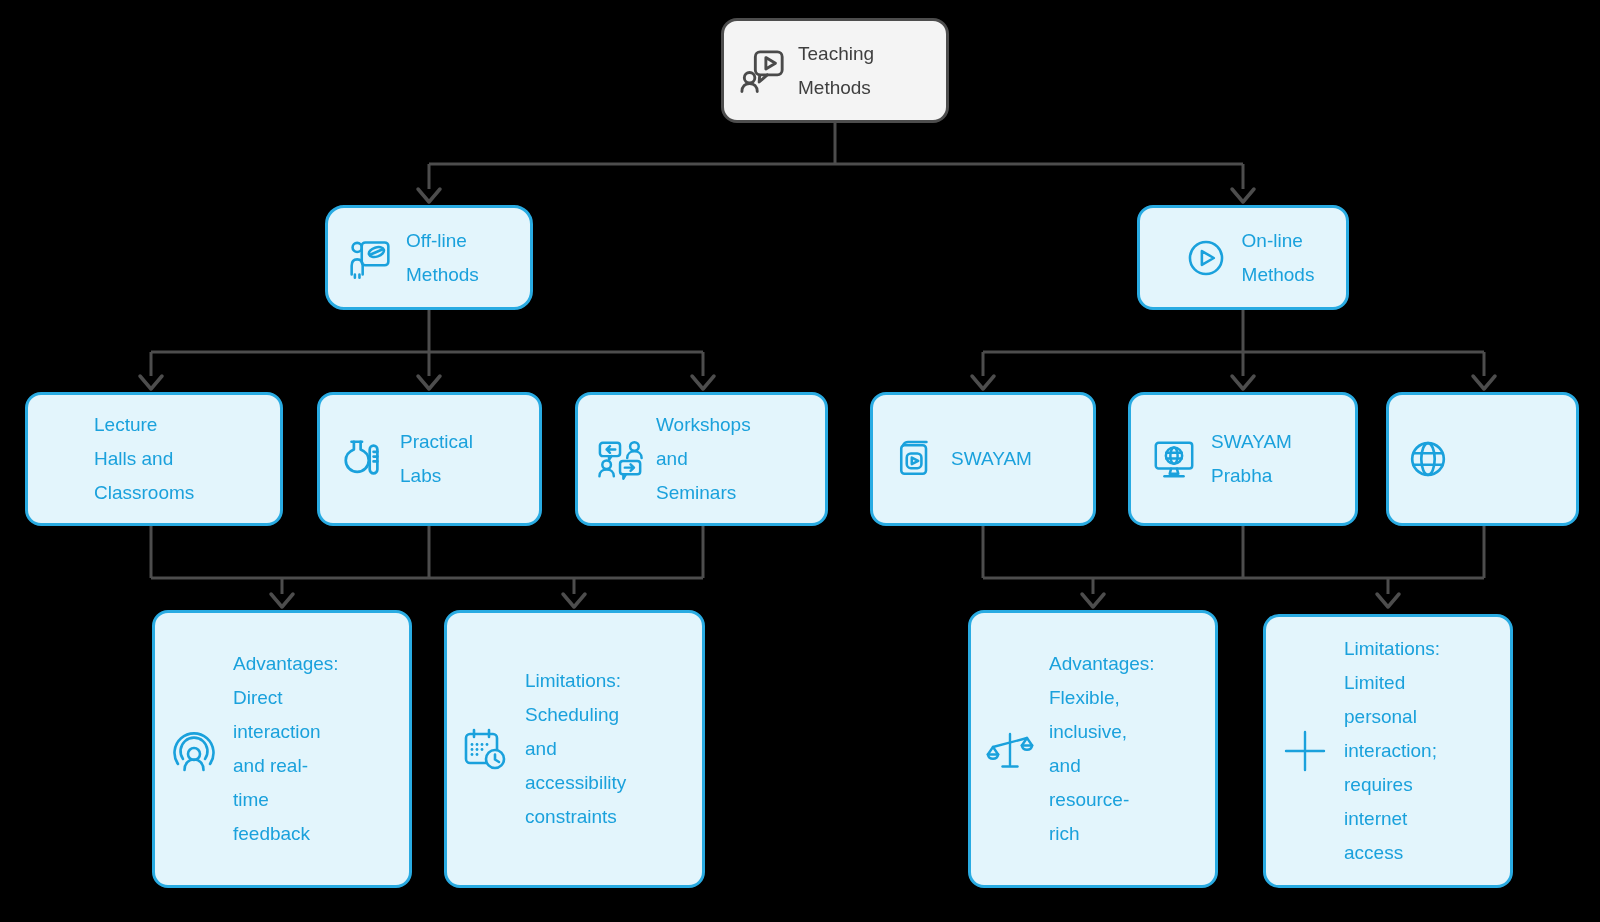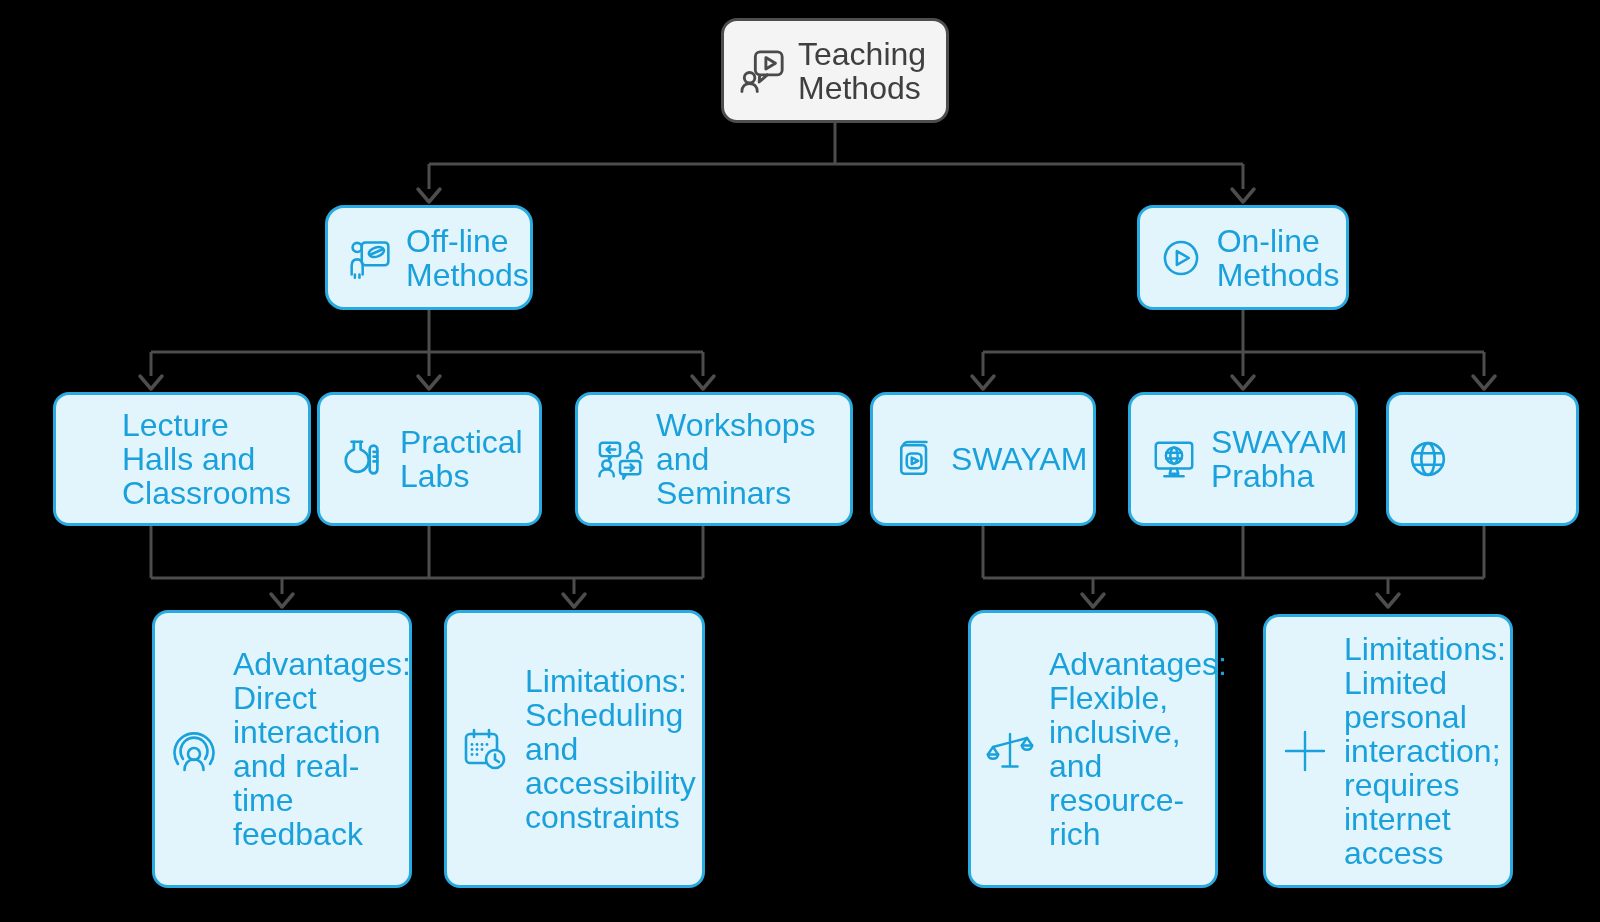--- a/index.html
+++ b/index.html
@@ -5,21 +5,21 @@
   html,body{margin:0;padding:0;background:#000;}
   #canvas{
     position:relative;width:1600px;height:922px;background:#000;overflow:hidden;
     font-family:"Liberation Sans","DejaVu Sans",sans-serif;
   }
   #connectors{position:absolute;left:0;top:0;z-index:1;}
   .node{
     position:absolute;z-index:2;box-sizing:border-box;
     background:#e3f5fc;border:3px solid #29abe2;border-radius:16px;
     display:flex;align-items:center;gap:14px;padding-left:20px;padding-right:8px;
-    color:#1aa1dc;font-size:32px;line-height:34px;
+    color:#1aa1dc;font-size:19px;line-height:34px;
   }
   .node .label{white-space:pre-line;}
   .node svg{flex:none;display:block;}
   .root-node{
     background:#f4f4f4;border-color:#4d4d4d;color:#3f3f3f;
     padding-left:16px;gap:12px;
   }
   .ic{stroke:#1aa1dc;fill:none;stroke-width:2.8;stroke-linecap:round;stroke-linejoin:round;}
   .ic-gray{stroke:#4a4a4a;fill:none;stroke-width:3;stroke-linecap:round;stroke-linejoin:round;}
   .conn{stroke:#4d4d4d;stroke-width:3;fill:none;}
@@ -82,38 +82,38 @@
 
   <div class="node" style="left:1137px;top:205px;width:212px;height:105px;justify-content:center;">
     <svg class="ic" width="44" height="44" viewBox="0 0 48 48">
       <circle cx="24" cy="24" r="17.5"></circle>
       <path d="M19.5 16.5 L32.5 24 L19.5 31.5 Z"></path>
     </svg>
     <span class="label">On-line
 Methods</span>
   </div>
 
-  <div class="node" style="left:25px;top:392px;width:258px;height:134px;padding-left:66px;margin-left:28px;">
+  <div class="node" style="left:25px;top:392px;width:258px;height:134px;padding-left:66px;">
     <span class="label">Lecture
 Halls and
 Classrooms</span>
   </div>
 
   <div class="node" style="left:317px;top:392px;width:225px;height:134px;">
     <svg class="ic" width="46" height="46" viewBox="0 0 48 48">
       <path d="M12 6 h11"></path>
       <path d="M14.5 6 v8 c-5 2-8.5 6.5-8.5 11.5 a12 12 0 0 0 24 0 c0-5-3.5-9.5-8.5-11.5 v-8"></path>
       <rect x="31" y="10" width="8" height="29" rx="4"></rect>
       <path d="M35 16.5 h4 M35 21.5 h4 M35 26.5 h4"></path>
     </svg>
     <span class="label">Practical
 Labs</span>
   </div>
 
-  <div class="node" style="left:575px;top:392px;width:278px;height:134px;gap:12px;">
+  <div class="node" style="left:575px;top:392px;width:253px;height:134px;gap:12px;">
     <svg class="ic" width="46" height="46" viewBox="0 0 48 48" style="stroke-width:2.6">
       <rect x="2" y="7" width="21" height="14" rx="3"></rect>
       <path d="M18 14 H9 M12.5 10.5 L9 14 L12.5 17.5"></path>
       <path d="M14 21 l-2.5 4 v-4"></path>
       <circle cx="38" cy="11" r="4.5"></circle>
       <path d="M30.5 23 c0-4.5 3.5-7 7.5-7 s7.5 2.5 7.5 7"></path>
       <circle cx="9" cy="30" r="4.5"></circle>
       <path d="M1.5 42 c0-4.5 3.5-7 7.5-7 s7.5 2.5 7.5 7"></path>
       <rect x="23" y="26" width="21" height="14" rx="3"></rect>
       <path d="M28 33 h9 M34 29.5 L37.5 33 L34 36.5"></path>

